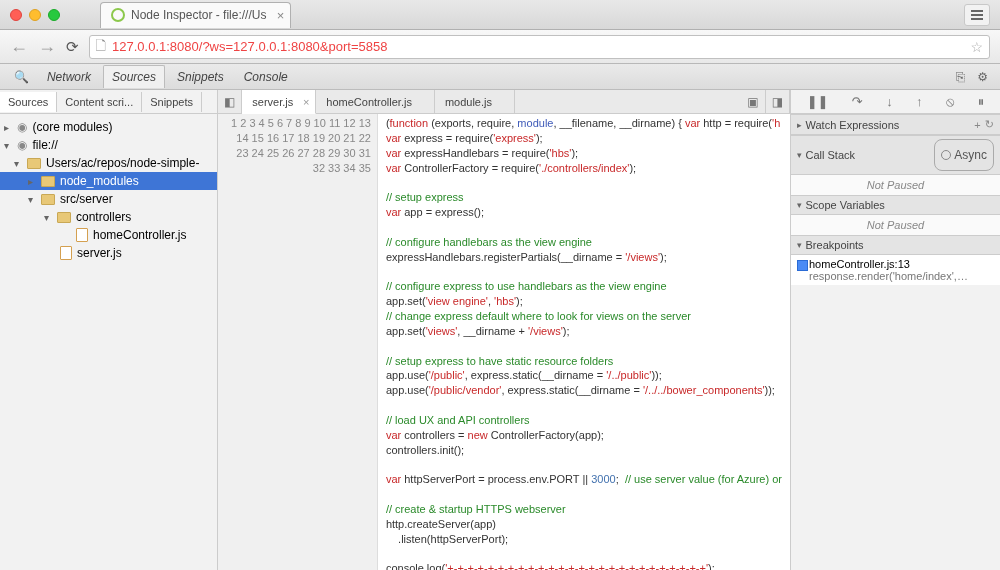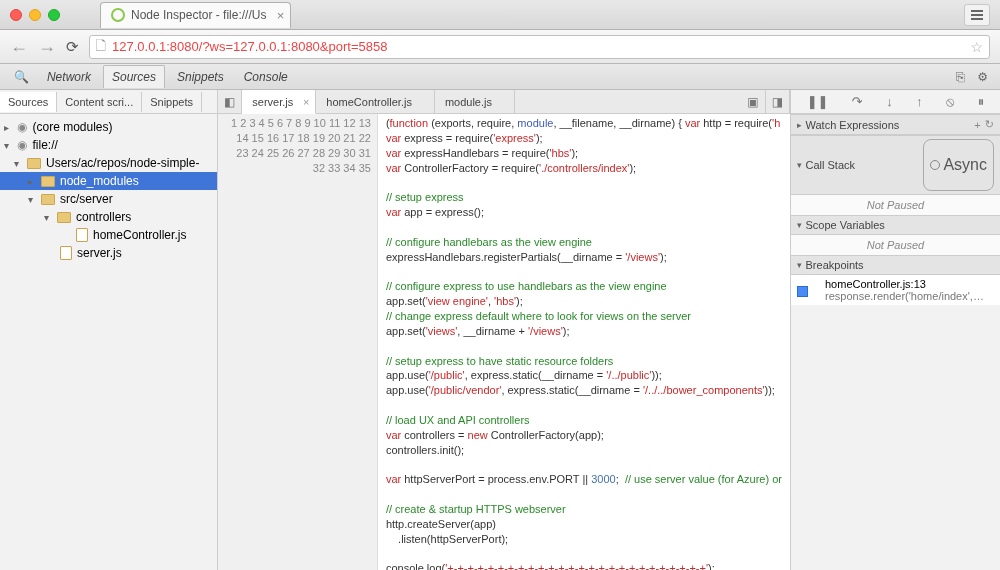--- a/index.html
+++ b/index.html
@@ -347,39 +347,39 @@
     .section-body {
       padding: 4px 6px;
       background: #fafafa;
       color: #888;
       font-style: italic;
       text-align: center;
     }
     .async-pill {
       border: 1px solid #aaa;
       border-radius: 8px;
-      padding: 16px 6px;
-      font-size: 16px;
+      padding: 8px 6px;
+      font-size: 12px;
       color: #555;
       display: inline-flex;
       align-items: center;
       gap: 3px;
     }
     .async-pill::before {
       content: "";
       width: 8px;
       height: 8px;
       border-radius: 50%;
       border: 1px solid #888;
       display: inline-block;
     }
     .bp-item {
       display: flex;
-      align-items: center;
-      gap: 17px;
+      align-items: flex-start;
+      gap: 1px;
       padding: 3px 6px;
       background: #fff;
     }
     .bp-check {
       width: 11px;
       height: 11px;
       background: #4a8bf5;
       border: 1px solid #2a6bd5;
       display: inline-block;
       margin-top: 2px;

